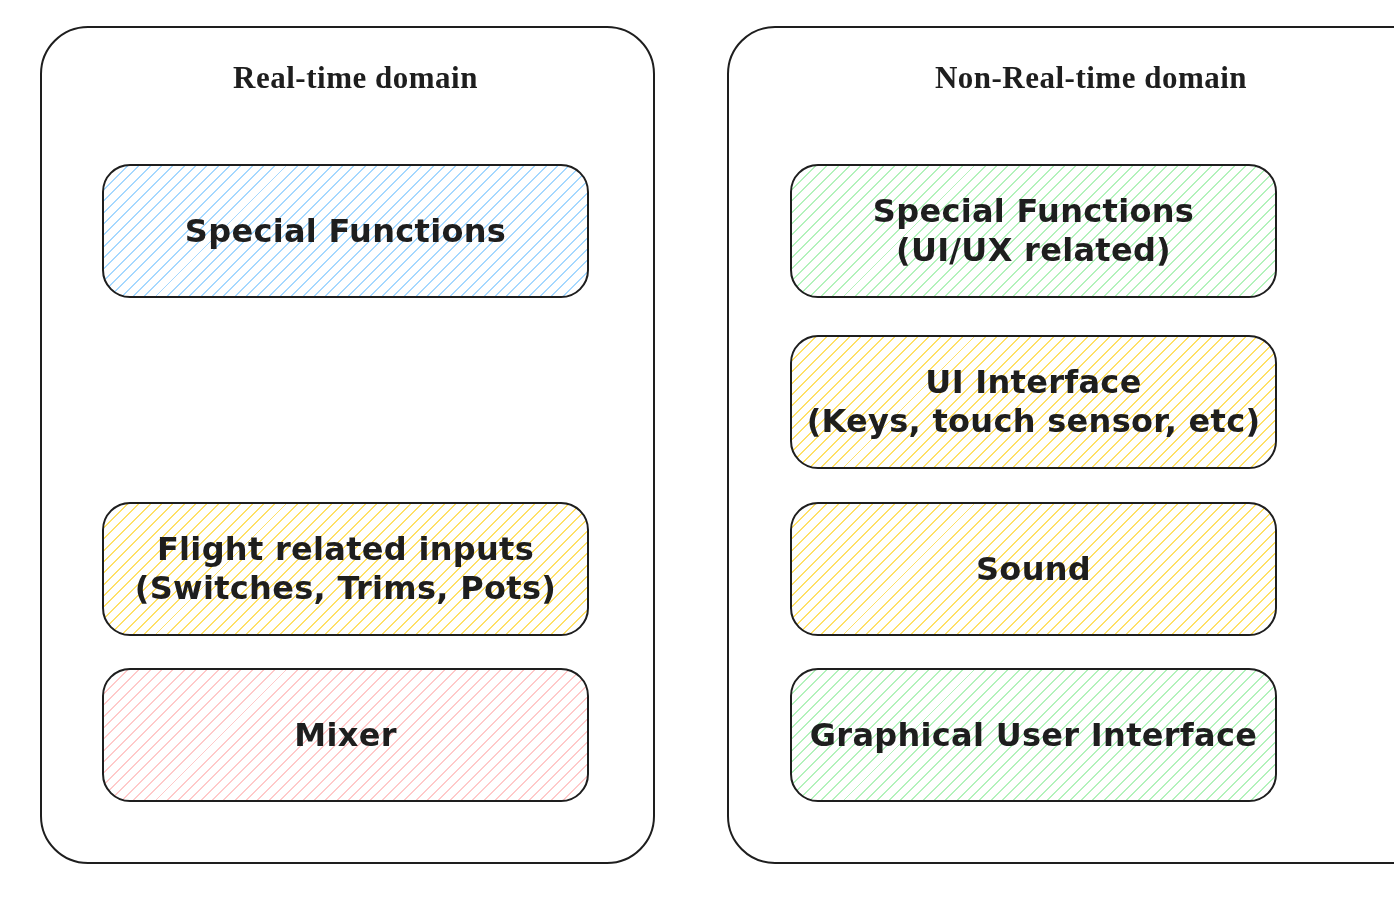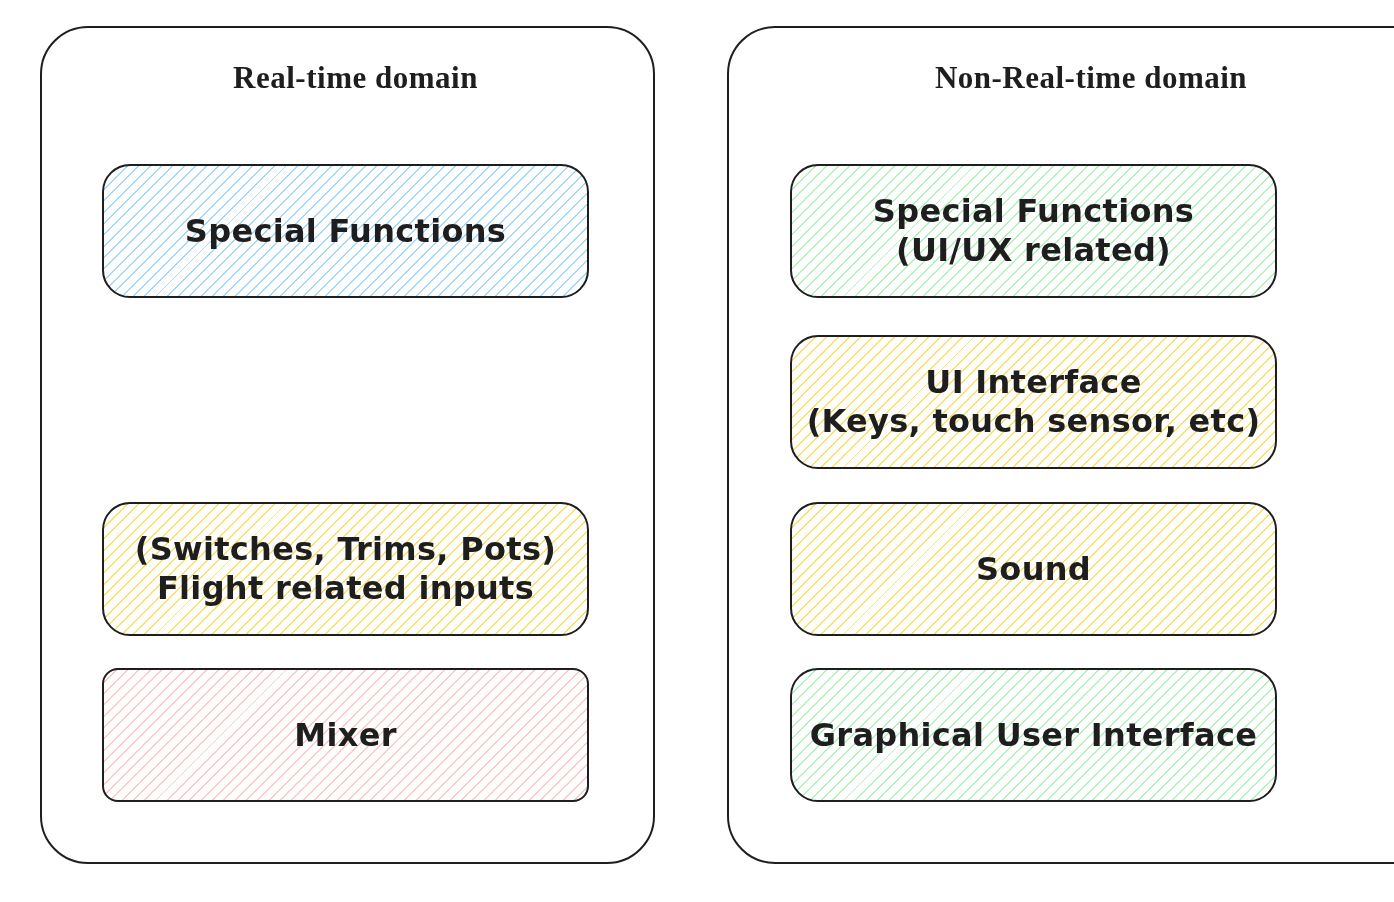--- a/index.html
+++ b/index.html
@@ -80,25 +80,25 @@
 
   <section class="domain-container col-left">
     <h2 class="domain-title">Real-time domain</h2>
 
     <div class="node row-0" style="background-image: repeating-linear-gradient(135deg, rgb(165, 216, 255) 0px, rgb(165, 216, 255) 1.4px, transparent 1.4px, transparent 8px);">
       <span class="node-line">Special Functions</span>
     </div>
 
 
     <div class="node row-2" style="background-image: repeating-linear-gradient(135deg, rgb(255, 224, 102) 0px, rgb(255, 224, 102) 1.4px, transparent 1.4px, transparent 8px);">
+      <span class="node-line">Flight related inputs</span>
       <span class="node-line">(Switches, Trims, Pots)</span>
-      <span class="node-line">Flight related inputs</span>
     </div>
 
-    <div class="node row-3" style="background-image: repeating-linear-gradient(135deg, rgb(255, 201, 201) 0px, rgb(255, 201, 201) 1.4px, transparent 1.4px, transparent 8px); border-radius: 16px;">
+    <div class="node row-3" style="background-image: repeating-linear-gradient(135deg, rgb(255, 201, 201) 0px, rgb(255, 201, 201) 1.4px, transparent 1.4px, transparent 8px);">
       <span class="node-line">Mixer</span>
 
     </div>
   </section>
 
   <section class="domain-container col-right">
     <h2 class="domain-title">Non-Real-time domain</h2>
 
     <div class="node row-0" style="background-image: repeating-linear-gradient(135deg, rgb(178, 242, 187) 0px, rgb(178, 242, 187) 1.4px, transparent 1.4px, transparent 8px);">
       <span class="node-line">Special Functions</span>

